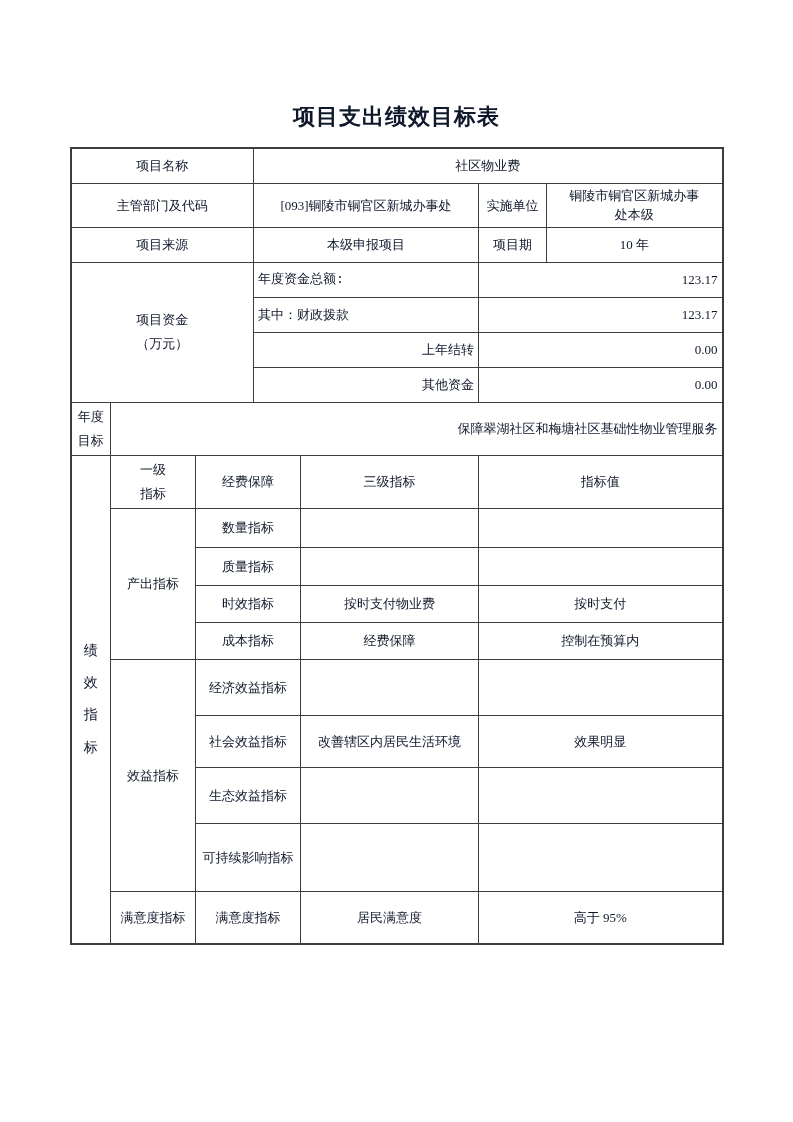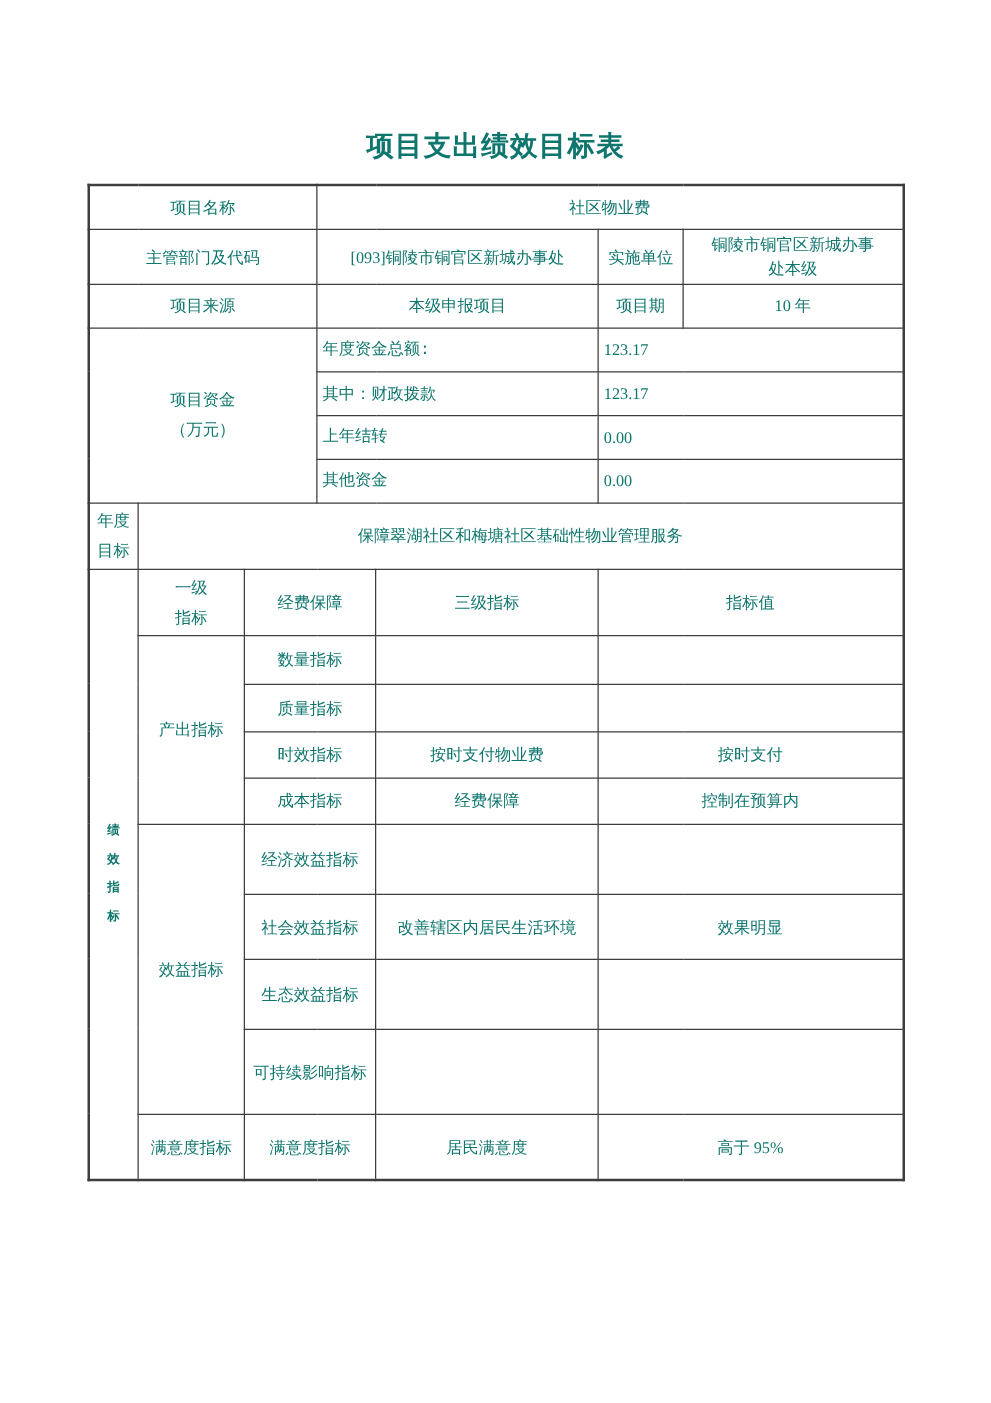--- a/index.html
+++ b/index.html
@@ -3,21 +3,21 @@
 <meta charset="utf-8">
 <style>
   html, body { margin: 0; padding: 0; background: #ffffff; }
   .page {
     position: relative;
     width: 793px;
     height: 1122px;
     margin: 0 auto;
     background: #ffffff;
     font-family: "Liberation Serif", "DejaVu Serif", serif;
-    color: #0f766e;
+    color: #0f172a;
     overflow: hidden;
   }
   .doc-title {
     margin: 0;
     padding-top: 102px;
     text-align: center;
     font-size: 22px;
     font-weight: 700;
     line-height: 1.4;
     letter-spacing: 1px;
@@ -37,35 +37,34 @@
     font-size: 13px;
   }
   table.tbl td {
     border: 1px solid #3d3d3d;
     padding: 2px 4px;
     vertical-align: middle;
     overflow: hidden;
     line-height: 1.5;
   }
   td.c { text-align: center; }
-  td.r { text-align: left; padding-right: 10px; }
-  td.l { text-align: center; padding-left: 9px; }
+  td.r { text-align: right; padding-right: 10px; }
+  td.l { text-align: right; padding-left: 9px; }
   td.pl8  { text-align: left; padding-left: 8px; font-family: Liberation Mono, monospace; }
   td.pl22 { text-align: left; padding-left: 22px; }
-  td.pl66 { text-align: left; padding-left: 66px; font-family: Liberation Mono, monospace; }
+  td.pl66 { text-align: right; padding-left: 66px; }
   .two-line span { display: block; text-align: center; line-height: 1.85; }
   td.vcell { text-align: center; }
   .vtext {
     display: inline-block;
     width: 15px;
-    font-size: 10px;
+    font-size: 14px;
     word-break: break-all;
     line-height: 2.3;
     text-align: center;
-    font-weight: bold;
   }
   
   tr.h30 td { height: 30px; }
   tr.h47 td { height: 47px; }
   tr.h34 td { height: 34px; }
   tr.h33 td { height: 33px; }
   tr.h32 td { height: 32px; }
   tr.h51 td { height: 51px; }
   tr.h63 td { height: 63px; }
 </style>

